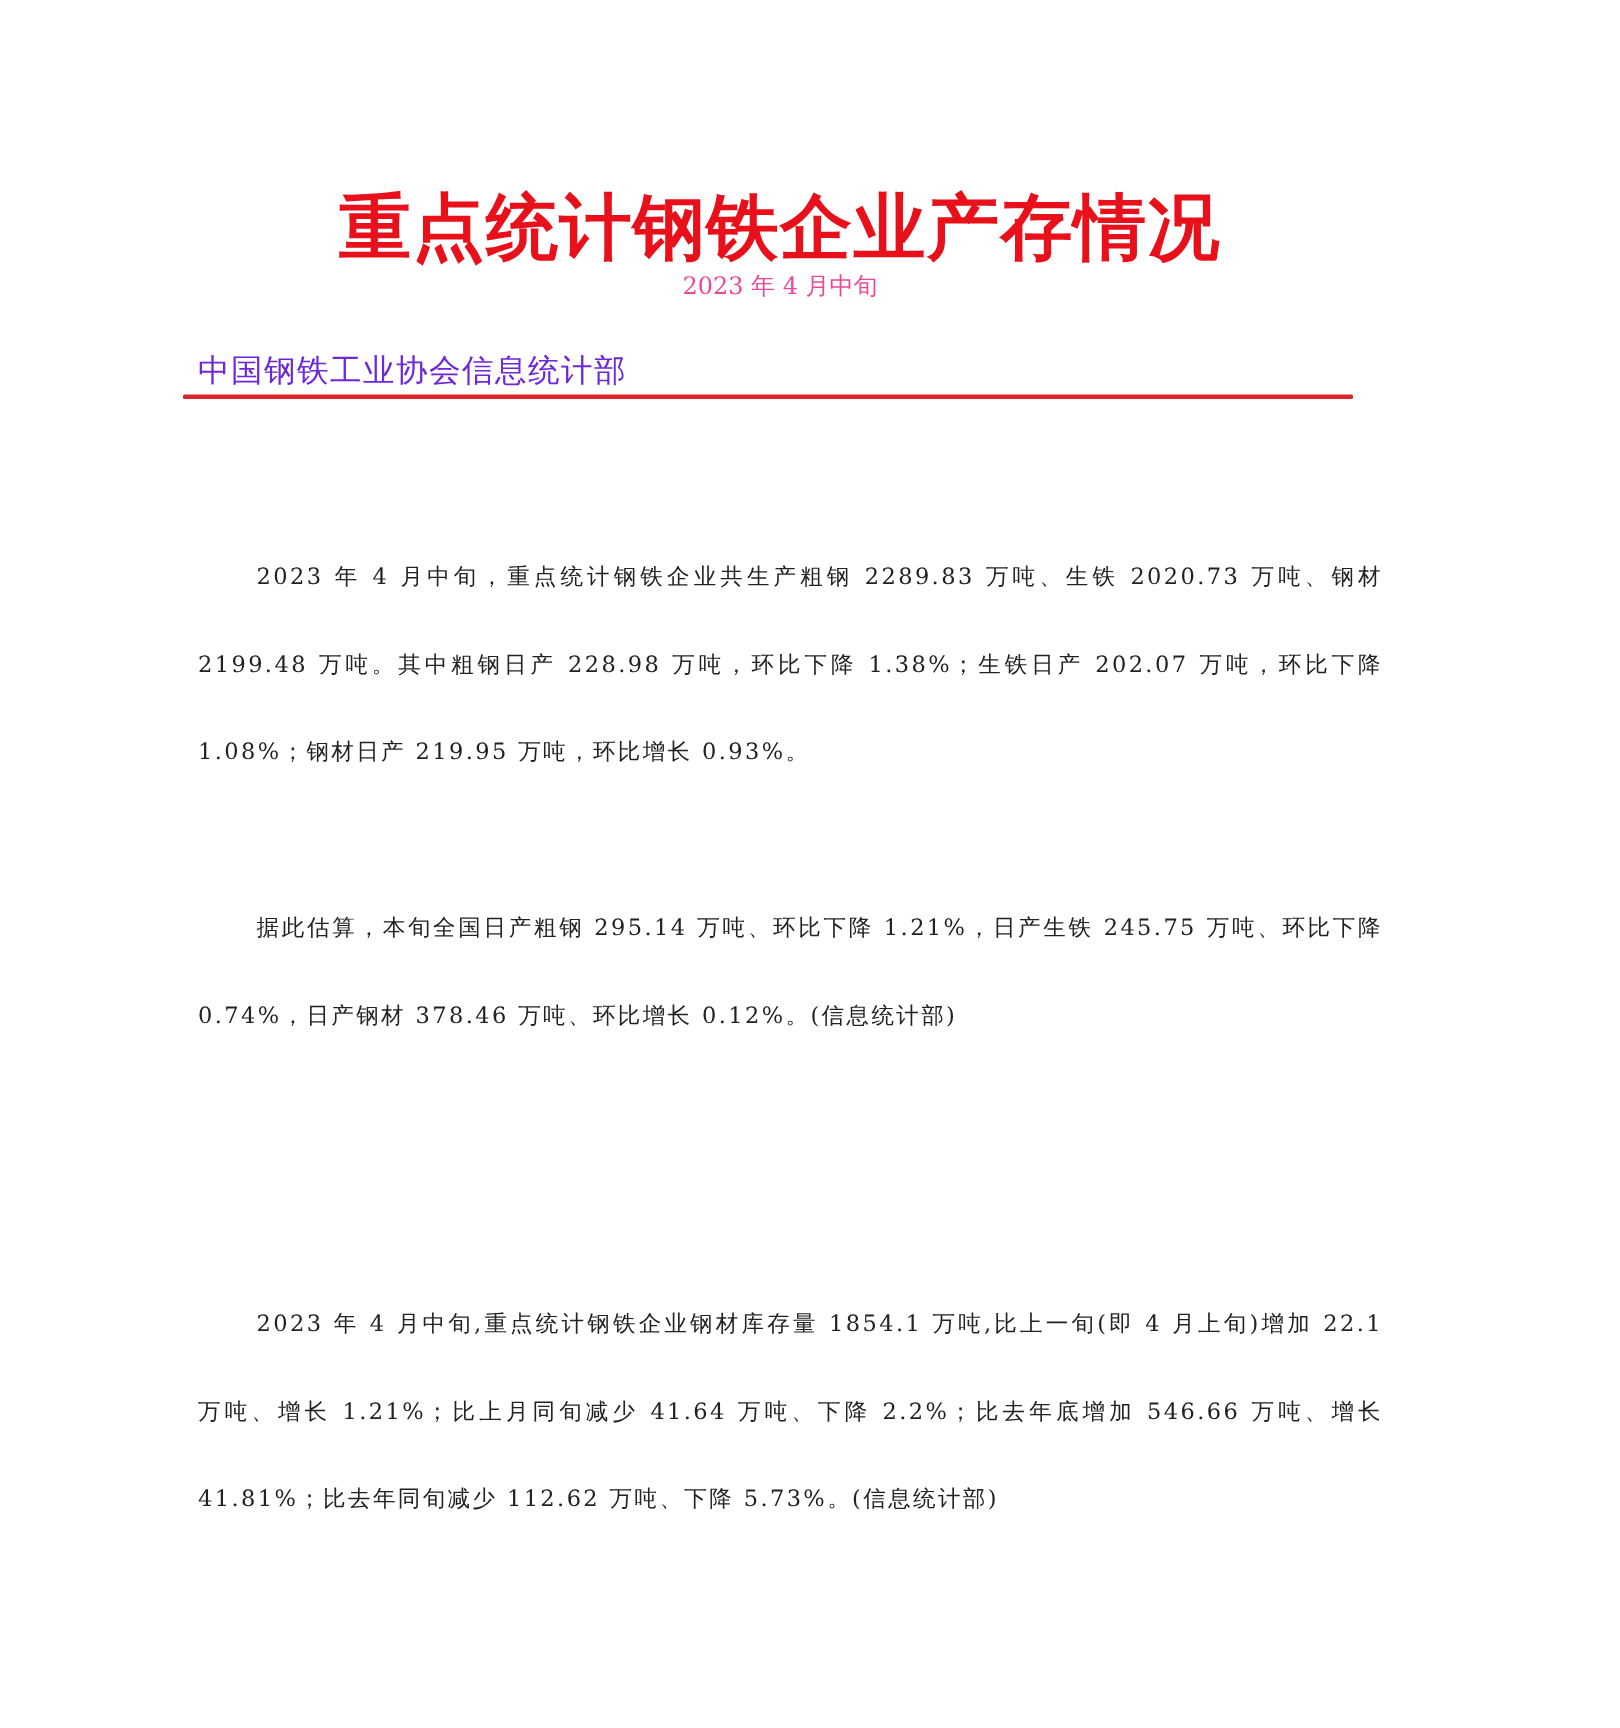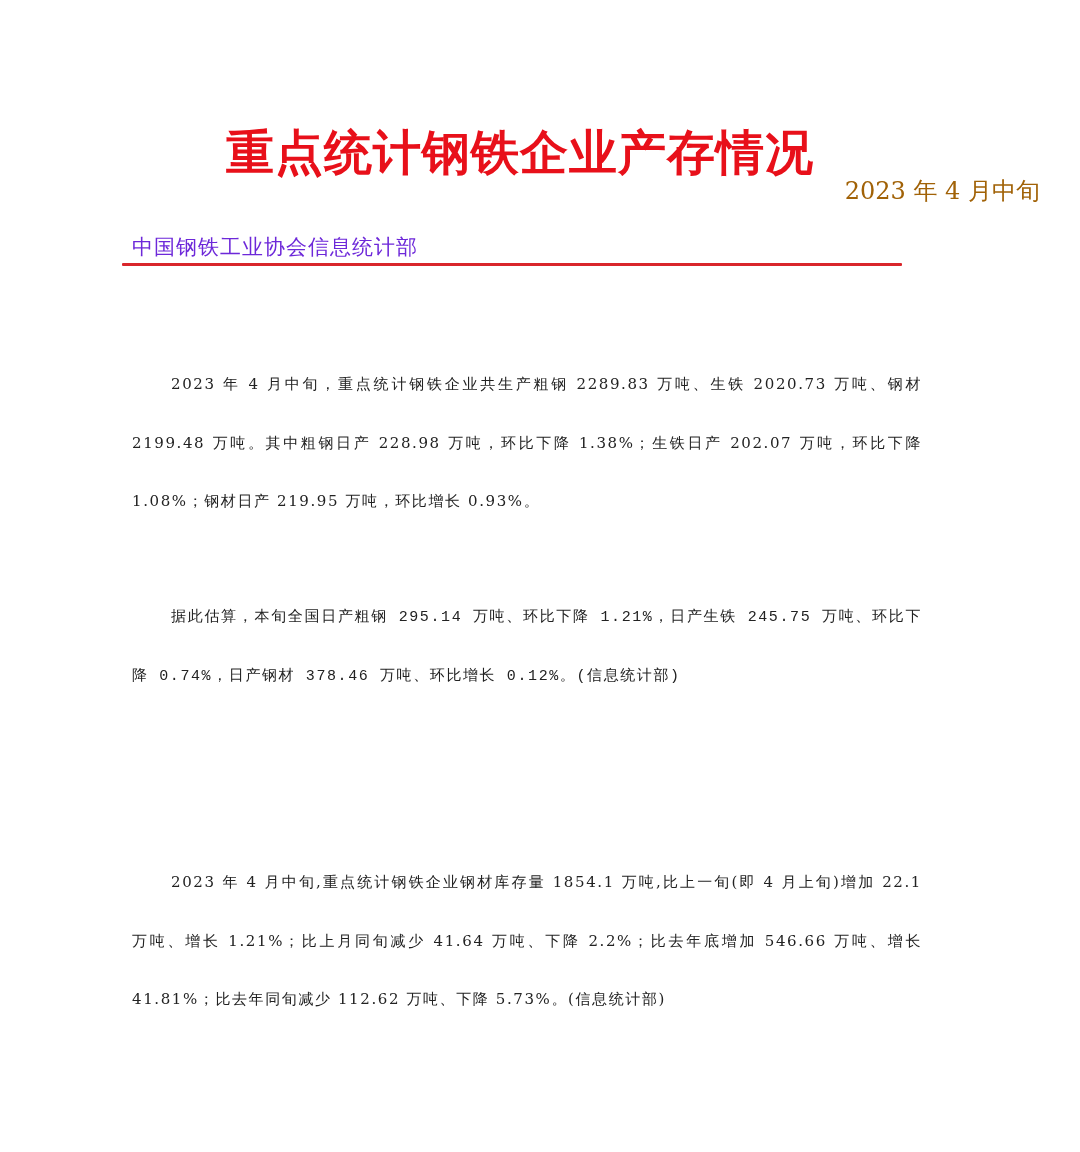--- a/index.html
+++ b/index.html
@@ -26,24 +26,24 @@
       font-weight: bold;
       color: #e8101a;
       letter-spacing: 1px;
       line-height: 64px;
     }
     .date {
       position: absolute;
       top: 176px;
       left: 0;
       width: 1040px;
-      text-align: right;
-      font-size: 24px;
+      text-align: center;
+      font-size: 16px;
       line-height: 30px;
-      color: #a16207;
+      color: #ec4899;
     }
     .org {
       position: absolute;
       top: 232px;
       left: 132px;
       font-size: 21px;
       line-height: 30px;
       letter-spacing: 1px;
       color: #6d28d9;
     }
@@ -62,21 +62,21 @@
       width: 790px;
       font-size: 15px;
       line-height: 58.5px;
       letter-spacing: 1.6px;
       color: #222222;
       text-align: justify;
       text-indent: 2.6em;
       margin: 0;
     }
     .p1 { top: 355px; }
-    .p2 { top: 589px; font-family: Liberation Mono, monospace; }
+    .p2 { top: 589px; }
     .p3 { top: 853px; }
   </style>
 </head>
 <body>
 
 <h1 class="title">重点统计钢铁企业产存情况</h1>
 
 <div class="date">2023 年 4 月中旬</div>
 
 <div class="org">中国钢铁工业协会信息统计部</div>

